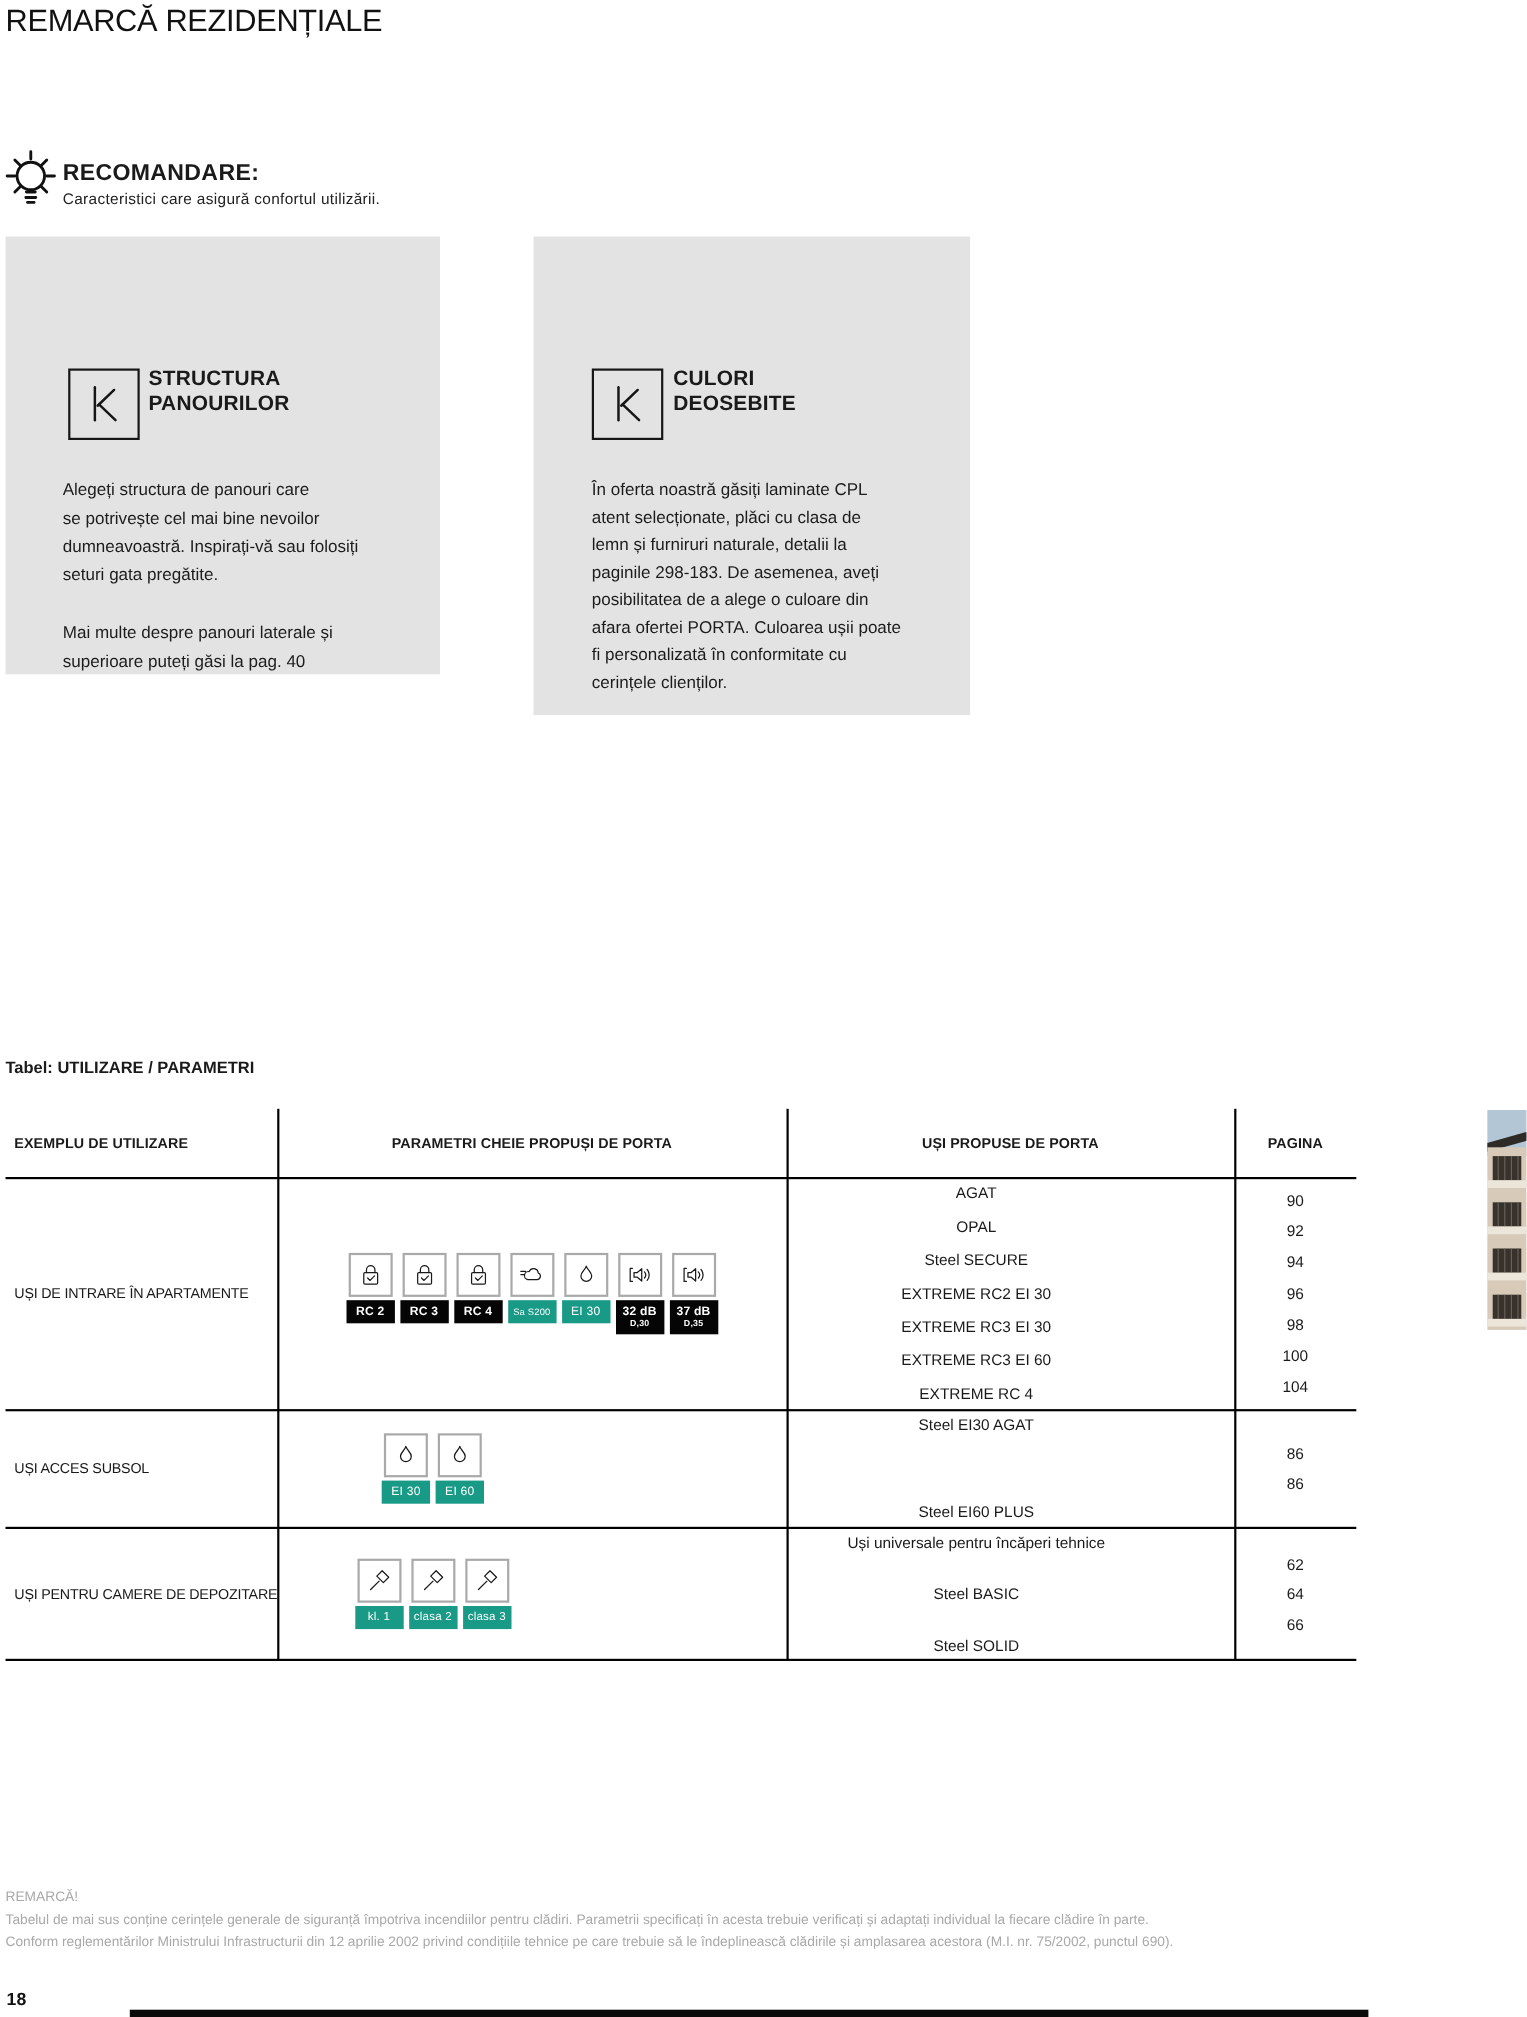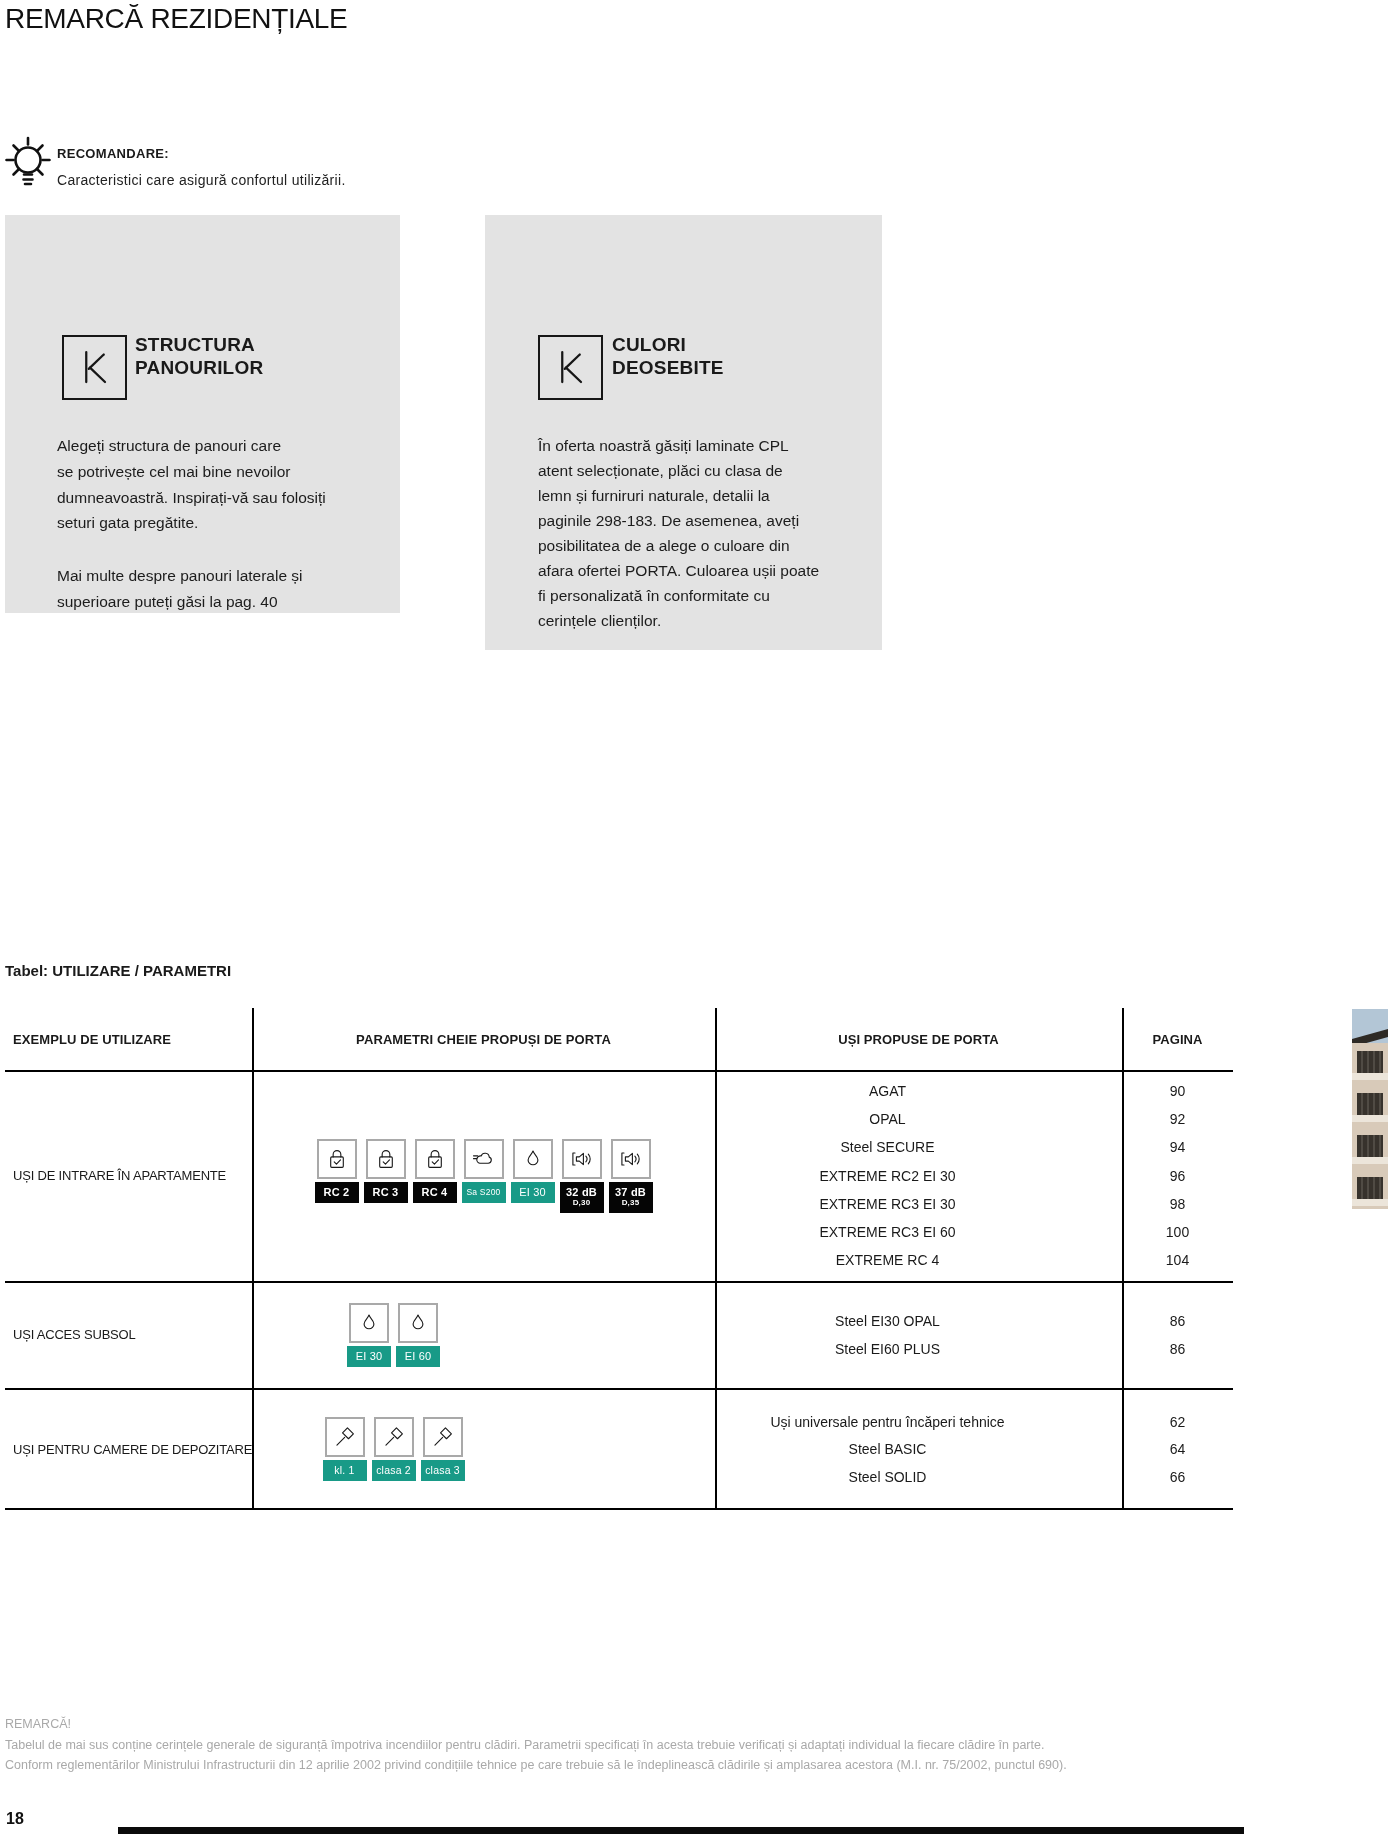--- a/index.html
+++ b/index.html
@@ -4,21 +4,21 @@
 <style>
   html,body{margin:0;padding:0;background:#fff;}
   #page{position:relative;width:1388px;height:1834px;background:#fff;overflow:hidden;
         font-family:"Liberation Sans",sans-serif;color:#1a1a1a;
         --teal:#189a87;--boxbg:#e3e3e3;--tline:#000;--footer:#a9a9a9;}
   .abs{position:absolute;}
 
   
   .page-title{left:5px;top:3px;font-size:28px;font-weight:400;letter-spacing:-.3px;color:#111;}
   .bulb{left:4px;top:134px;}
-  .reco-head{left:57px;top:146px;font-size:13px;font-weight:700;letter-spacing:.3px;}
+  .reco-head{left:57px;top:146px;font-size:21px;font-weight:700;letter-spacing:.3px;}
   .reco-text{left:57px;top:172px;font-size:14px;letter-spacing:.3px;color:#222;}
 
   
   .fbox{background:var(--boxbg);}
   .fbox .ksq{position:absolute;width:61px;height:61px;border:2.5px solid #161616;}
   .fbox .ksq svg{display:block;margin:5px auto 0;}
   .fbox .fb-title{position:absolute;font-size:19px;font-weight:700;line-height:23px;letter-spacing:.2px;}
   .fbox .fb-par{position:absolute;font-size:15.5px;line-height:25.8px;color:#1c1c1c;}
   #fbox-0{left:5px;top:215px;width:395px;height:398px;}
   #fbox-1{left:485px;top:215px;width:397px;height:435px;}
@@ -36,21 +36,21 @@
   .th{position:absolute;top:0;height:62px;display:flex;align-items:center;font-size:13px;font-weight:700;letter-spacing:.1px;}
   .th.c1{left:0;width:247px;padding-left:8px;box-sizing:border-box;}
   .th.c2{left:247px;width:463px;justify-content:center;}
   .th.c3{left:710px;width:407px;justify-content:center;}
   .th.c4{left:1117px;width:111px;justify-content:center;}
   .trow{position:absolute;left:0;width:1228px;}
   #row-0{top:62px;height:211px;} #row-1{top:273px;height:107px;} #row-2{top:380px;height:122px;}
   .cell{position:absolute;top:0;height:100%;display:flex;}
   .cell.c1{left:0;width:247px;align-items:center;padding-left:8px;box-sizing:border-box;}
   .cell.c2{left:247px;width:463px;align-items:center;justify-content:center;border-radius:16px;}
-  .cell.c3{left:710px;width:345px;flex-direction:column;justify-content:center;}
+  .cell.c3{left:710px;width:345px;flex-direction:column;justify-content:space-between;}
   .cell.c4{left:1117px;width:111px;flex-direction:column;justify-content:center;}
   .usage{font-size:13px;letter-spacing:-.2px;white-space:nowrap;}
   .line{display:flex;align-items:center;justify-content:center;font-size:14px;}
   #row-0 .line{height:28.2px;} #row-1 .line{height:28px;} #row-2 .line{height:27.5px;}
   .param-strip{display:flex;}
   .param-strip[data-row="1"],.param-strip[data-row="2"]{transform:translateX(-90px);}
   .param-unit{width:44px;margin:0 2.5px;display:flex;flex-direction:column;align-items:center;}
   .param-square{width:40px;height:40px;box-sizing:border-box;border:2px solid #a9a9a9;background:#fff;
                 display:flex;align-items:center;justify-content:center;}
   .param-label{width:44px;margin-top:3px;height:21px;display:flex;flex-direction:column;
@@ -290,21 +290,21 @@
                   <path d="M20 8.5 c-1 4.5 -7 7.8 -7 12.8 a7 7 0 0 0 14 0 c0 -5 -6 -8.3 -7 -12.8 z"></path>
                 </svg>
               </div>
               <div class="param-label teal">
                 <span>EI 60</span>
               </div>
             </div>
           </div>
         </div>
       <div class="cell c3 doors-cell" data-row="1">
-          <div class="line">Steel EI30 OPAL</div>
+          <div class="line">Steel EI30 AGAT</div>
           <div class="line">Steel EI60 PLUS</div>
         </div>
       <div class="cell c4 pages-cell" data-row="1">
           <div class="line">86</div>
           <div class="line">86</div>
         </div>
     </div>
     <div id="row-2" class="trow">
       <div class="cell c1">
           <div class="usage">UȘI PENTRU CAMERE DE DEPOZITARE</div>

